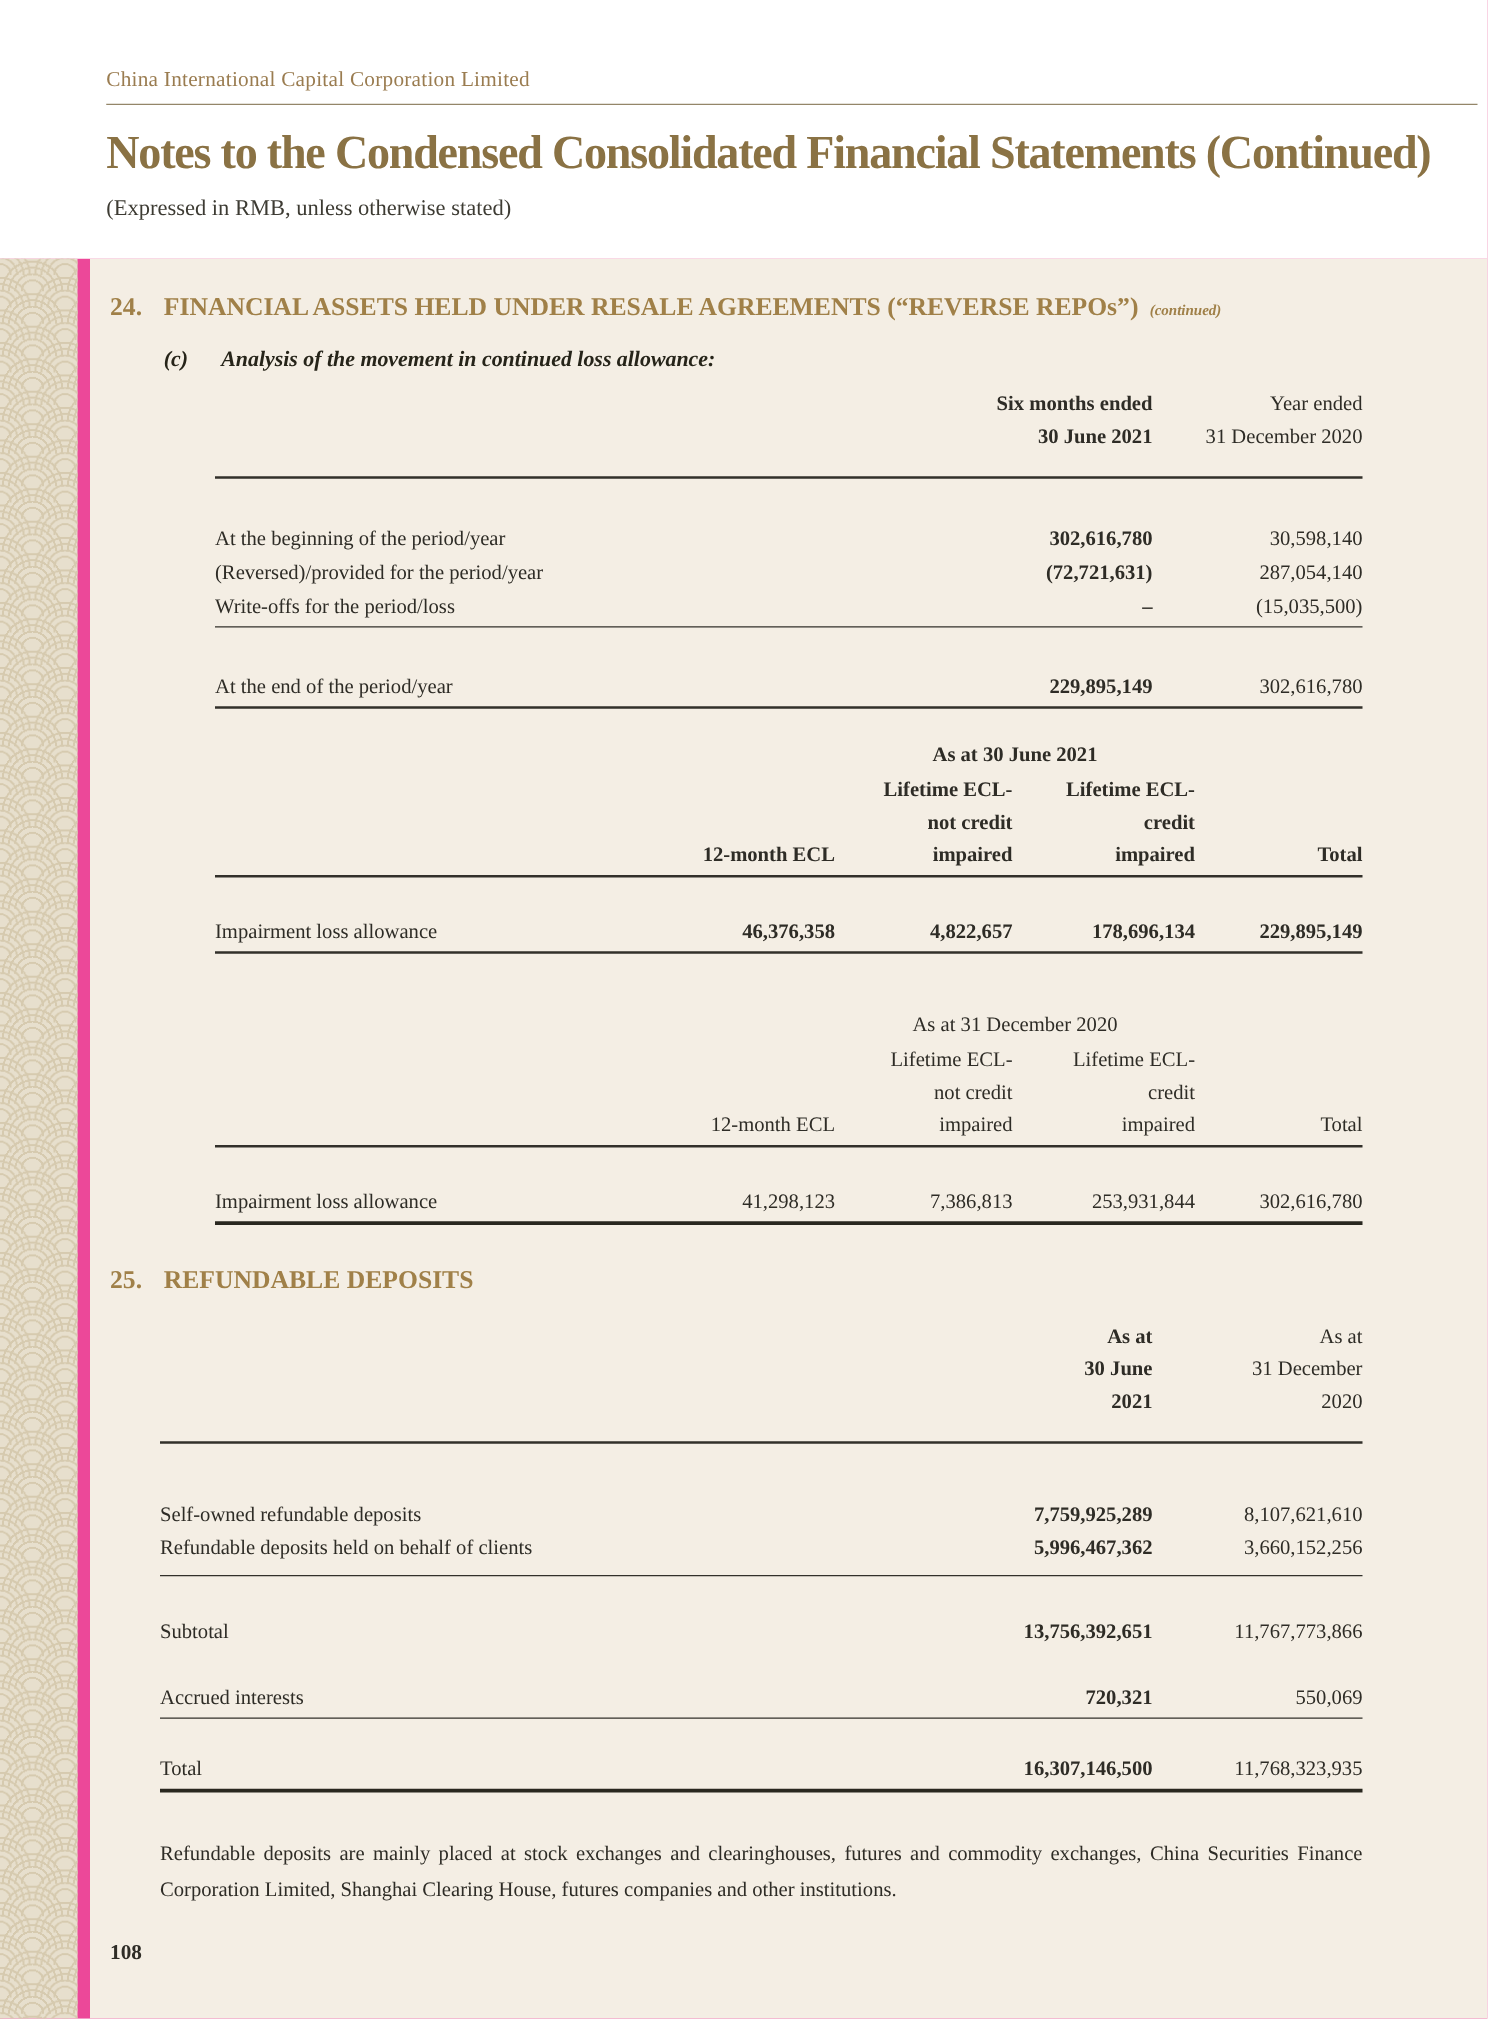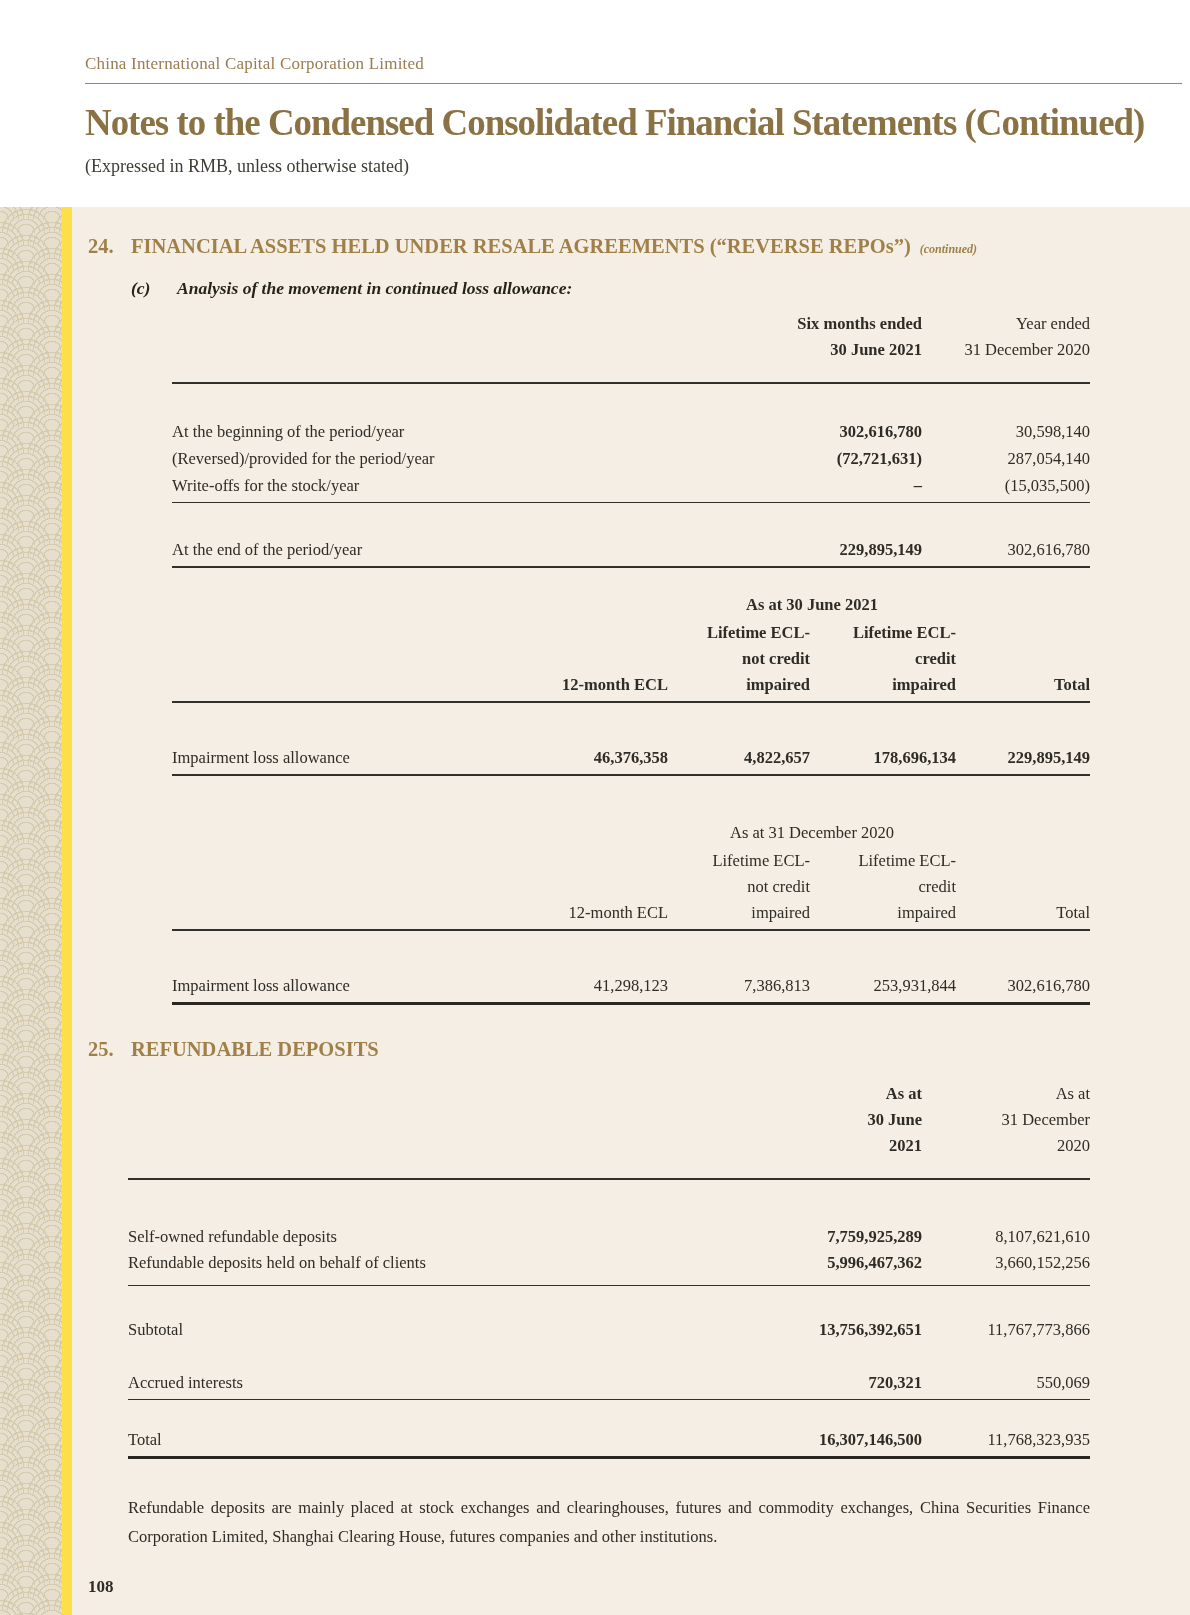--- a/index.html
+++ b/index.html
@@ -1,19 +1,19 @@
 <!DOCTYPE html>
 <html><head>
 <meta charset="utf-8">
 <style>
   * { margin:0; padding:0; box-sizing:border-box; }
   html,body { background:#ffffff; }
   .page {
     position:relative; width:1190px; height:1615px;
-    background:#fde047; overflow:hidden;
+    background:#ec4899; overflow:hidden;
     font-family:"Liberation Serif", serif; color:#2e2c26;
   }
   
   .dome {
     position:absolute; left:-18px; top:-128px; width:260px; height:182px;
     border-radius:50%;
     background:radial-gradient(ellipse at 50% 35%, #cbb07c 0%, #c0a168 55%, #b3925b 100%);
   }
   
   .hdr { position:absolute; top:0; left:0; right:0; height:207px; padding:54px 40px 0 85px; background:#ffffff; }
@@ -65,21 +65,21 @@
   .ecl-title-sp { width:496px; }
   .ecl-title { width:288px; text-align:center; }
   .ecl-cols { display:flex; align-items:flex-end; line-height:26px; margin-top:2px; }
   .elbl { width:336px; }
   .ec1 { width:160px; text-align:right; white-space:pre-line; }
   .ec2 { width:142px; text-align:right; white-space:pre-line; }
   .ec3 { width:146px; text-align:right; white-space:pre-line; }
   .ec4 { width:134px; text-align:right; white-space:pre-line; }
   .ecl-head { border-bottom:2px solid #32302a; padding-bottom:3px; }
   .ecl-body { padding:30px 0 3px; }
-  .ecl-body .ecl-cols { align-items:center; margin-top:12px; }
+  .ecl-body .ecl-cols { align-items:center; margin-top:0; }
   .bb2 { border-bottom:2px solid #32302a; }
   .bb3 { border-bottom:3px solid #29271f; }
   
   .t4-rows { border-bottom:1.5px solid #32302a; padding:44px 0 9px; }
   .t4-rows .trow { line-height:26px; }
   .t4-sub { padding:30px 0 0; }
   .t4-acc { border-bottom:1.5px solid #32302a; padding:26px 0 3px; }
   .t4-tot { border-bottom:3px solid #29271f; padding:26px 0 3px; }
   
   .note { width:962px; margin:34px 0 0 40px; text-align:justify; line-height:29px; }
@@ -136,21 +136,21 @@
             <span class="lbl">At the beginning of the period/year</span>
             <span class="c1 b">302,616,780</span>
             <span class="c2">30,598,140</span>
           </div>
           <div class="trow">
             <span class="lbl">(Reversed)/provided for the period/year</span>
             <span class="c1 b">(72,721,631)</span>
             <span class="c2">287,054,140</span>
           </div>
           <div class="trow">
-            <span class="lbl">Write-offs for the stock/year</span>
+            <span class="lbl">Write-offs for the period/loss</span>
             <span class="c1 b">–</span>
             <span class="c2">(15,035,500)</span>
           </div>
         </div>
         <div class="t1-total">
           <div class="trow">
             <span class="lbl">At the end of the period/year</span>
             <span class="c1 b">229,895,149</span>
             <span class="c2">302,616,780</span>
           </div>

